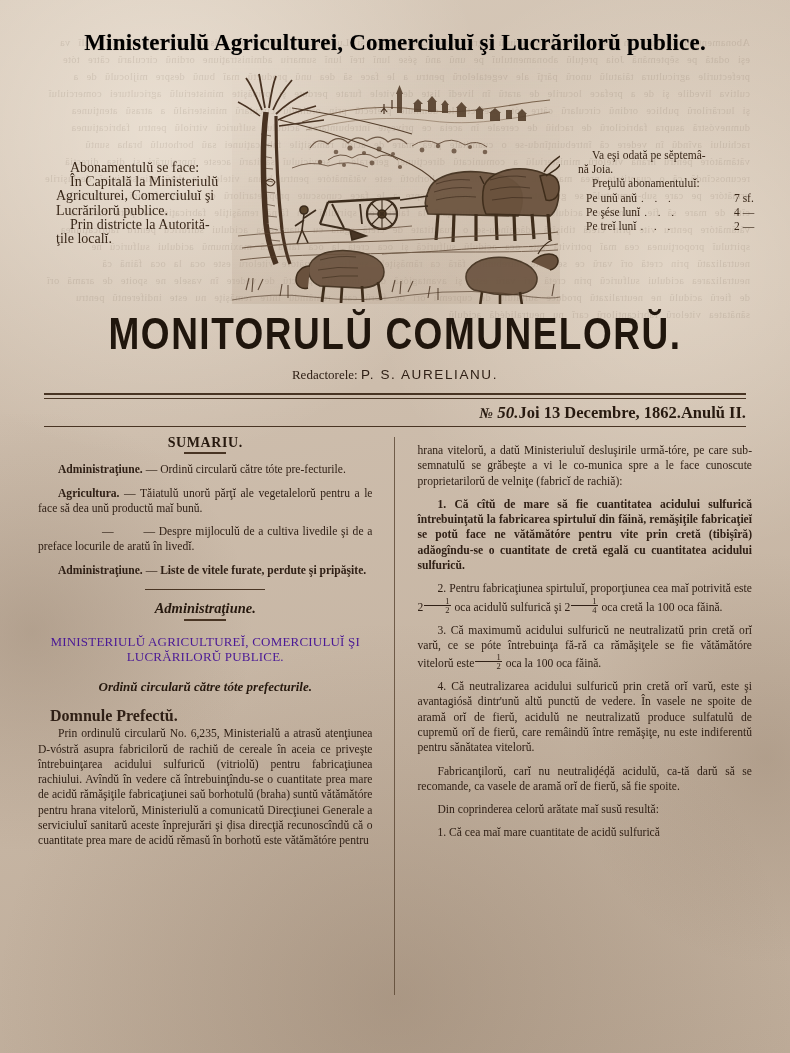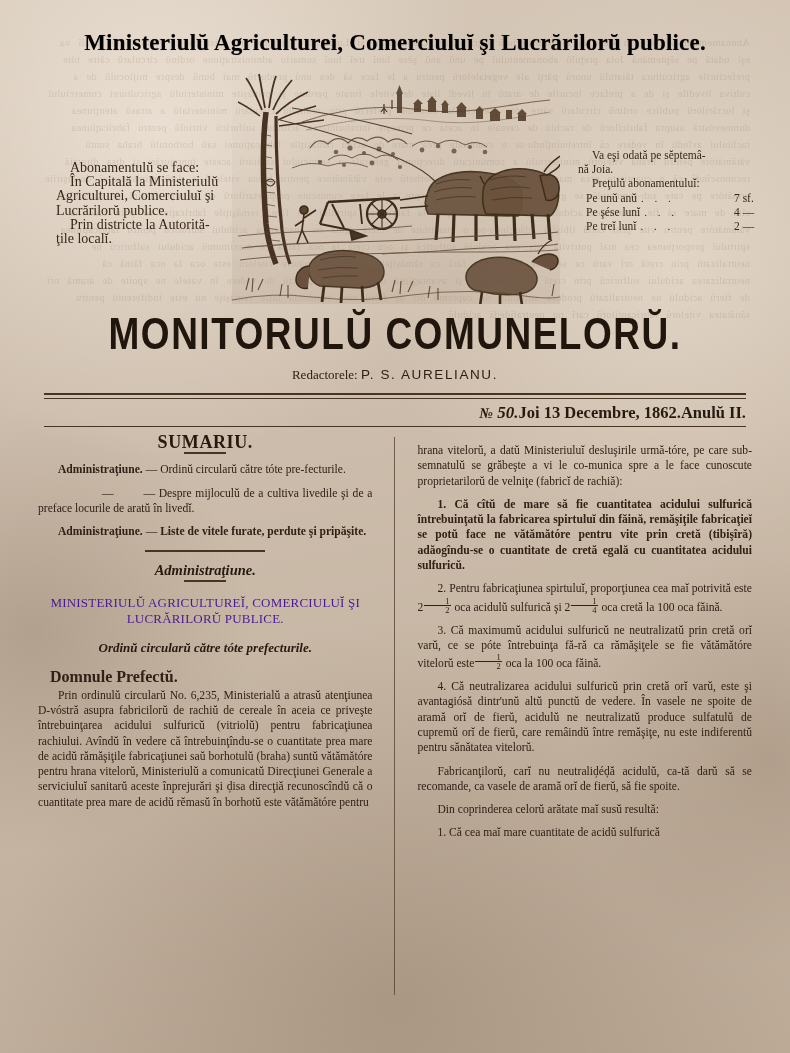--- a/index.html
+++ b/index.html
@@ -189,21 +189,21 @@
   .col-divider {
     width: 1px;
     background: #5a4633;
     margin: 2px 0 0 0;
     opacity: .8;
   }
 
   .sumariu-head {
     text-align: center;
     font-weight: bold;
-    font-size: 18px;
+    font-size: 14px;
     letter-spacing: .6px;
     color: #2a1d13;
     margin-bottom: 1px;
   }
   .short-rule {
     width: 42px;
     height: 2px;
     background: #4a3727;
     margin: 2px auto 8px auto;
   }
@@ -562,20 +562,25 @@
 
       <div class="col col-left">
         <div class="sumariu-head">SUMARIU.</div>
         <div class="short-rule"></div>
 
         <p class="body">
           <span class="rubric">Administraţiune.</span>
           <span>—</span>
           <span>Ordinŭ circularŭ către tóte pre-fecturile.</span>
         </p>
+        <p class="body">
+          <span class="rubric">Agricultura.</span>
+          <span>—</span>
+          <span>Tăiatulŭ unorŭ părţĭ ale vegetalelorŭ pentru a le face să dea unŭ productŭ maĭ bunŭ.</span>
+        </p>
         <p class="body dash-ind">
           <span>—</span>
           <span style="padding-left:26px">—</span>
           <span>Despre mijloculŭ de a cultiva livedile şi de a preface locurile de aratŭ în livedĭ.</span>
         </p>
         <p class="body">
           <span class="rubric">Administraţiune.</span>
           <span>—</span>
           <span class="bold-run">Liste de vitele furate, perdute şi pripăşite.</span>
         </p>

